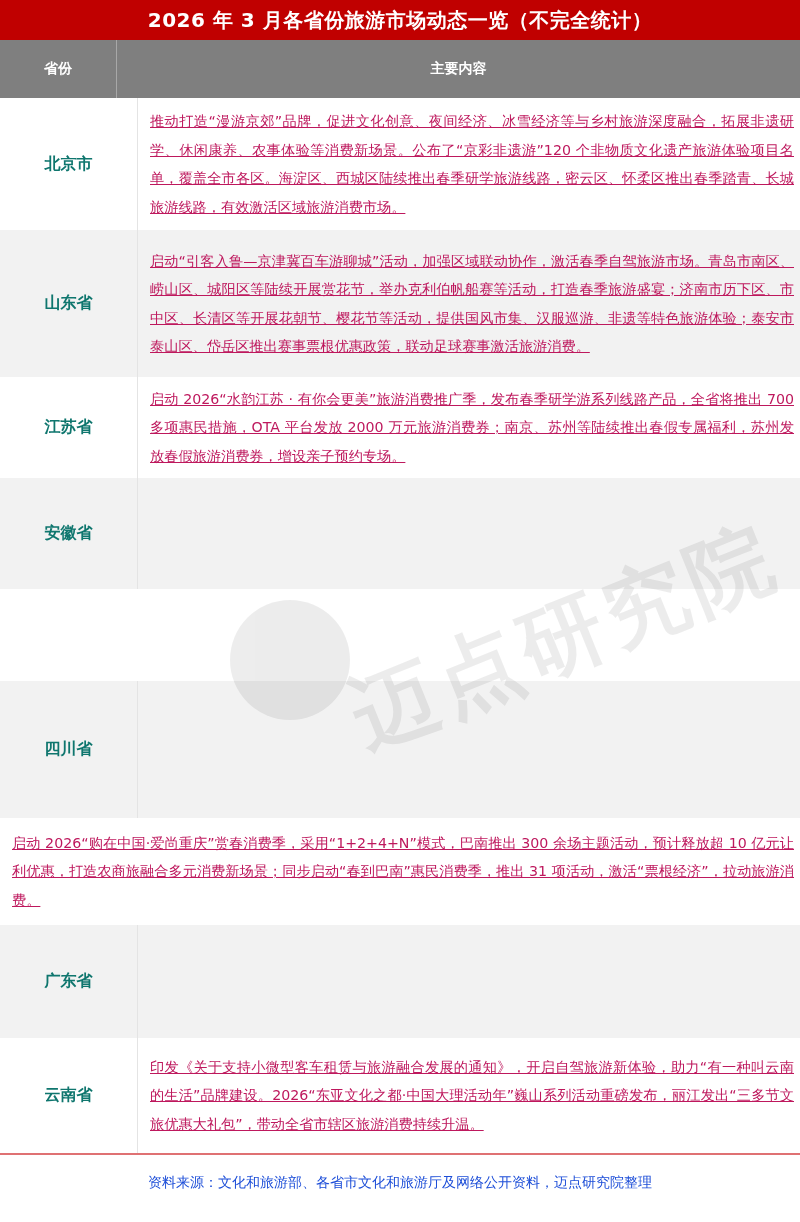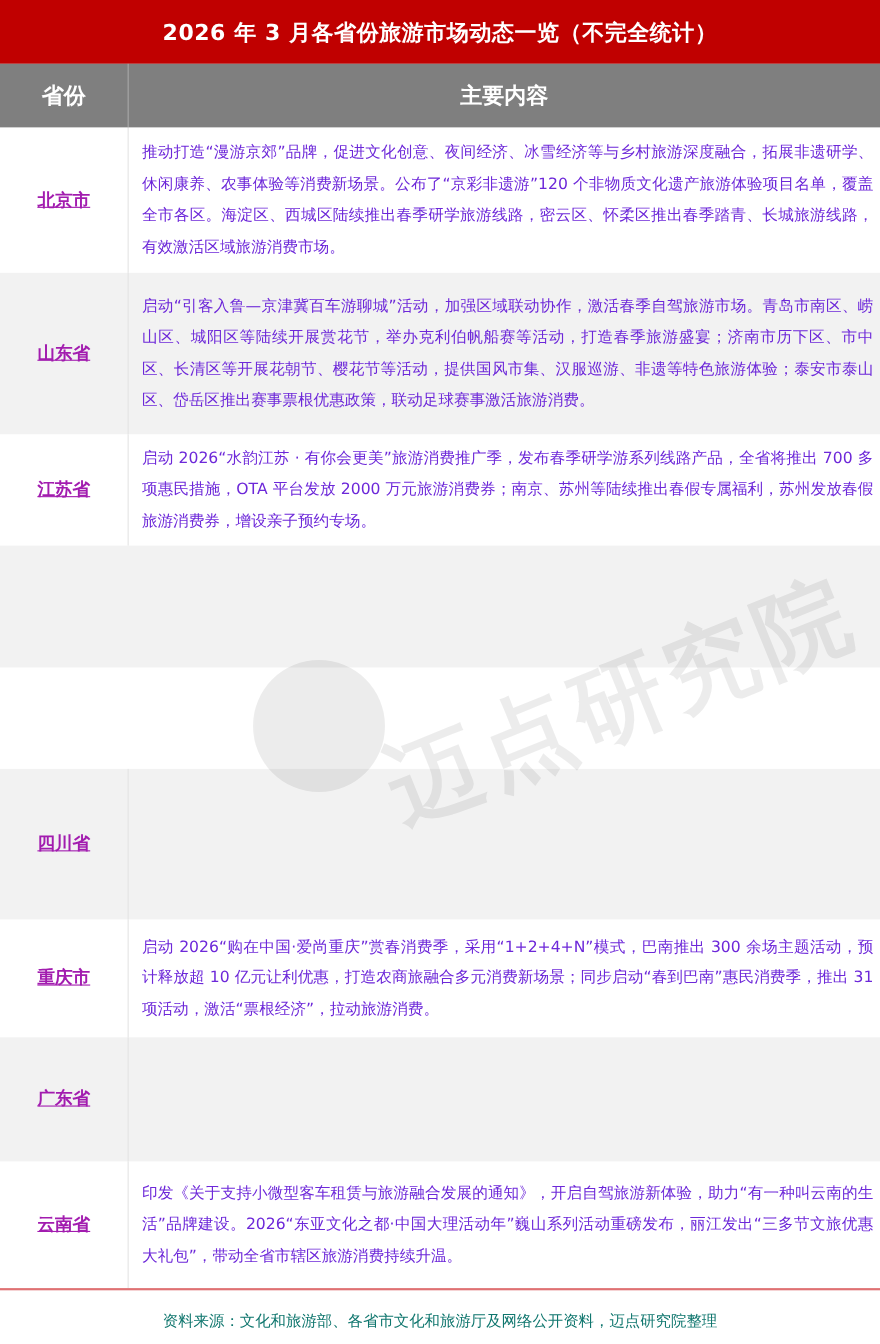--- a/index.html
+++ b/index.html
@@ -2,50 +2,50 @@
 <html><head>
 <meta charset="utf-8">
 <style>
   html, body { margin: 0; padding: 0; }
   body {
     width: 800px; height: 1222px; background: #ffffff; overflow: hidden;
     font-family: "DejaVu Sans", "Liberation Sans", sans-serif;
     position: relative;
   }
   .title-bar {
-    height: 58px; background: #c00000; color: #ffffff;
+    height: 40px; background: #c00000; color: #ffffff;
     display: flex; align-items: center; justify-content: center;
     font-size: 20px; font-weight: bold; letter-spacing: 0.5px;
   }
   .head-row {
     height: 58px; background: #7f7f7f; color: #ffffff; display: flex;
-    font-size: 20px; font-weight: bold;
+    font-size: 14px; font-weight: bold;
   }
   .head-row .c1 {
     width: 117px; display: flex; align-items: center; justify-content: center;
     border-right: 1px solid #a8a8a8; box-sizing: border-box;
   }
   .head-row .c2 { flex: 1; display: flex; align-items: center; justify-content: center; }
   .row { display: flex; box-sizing: border-box; }
   .row.odd { background: #ffffff; }
   .row.even { background: #f2f2f2; }
   .row .prov {
-    width: 117px; flex-shrink: 0; display: flex; align-items: center; justify-content: center;
-    color: #a21caf; font-weight: bold; font-size: 16px;
-    border-right: 1px solid #e4e4e4; box-sizing: border-box; text-decoration: underline;
+    width: 138px; flex-shrink: 0; display: flex; align-items: center; justify-content: center;
+    color: #0f766e; font-weight: bold; font-size: 16px;
+    border-right: 1px solid #e4e4e4; box-sizing: border-box;
   }
   .row .content {
     flex: 1; padding: 8px 6px 8px 12px; box-sizing: border-box;
-    font-size: 14.2px; line-height: 28.5px; color: #6d28d9;
-    display: flex; align-items: center; text-align: justify;
+    font-size: 14.2px; line-height: 28.5px; color: #be185d;
+    display: flex; align-items: center; text-align: justify; text-decoration: underline;
   }
   .footer-line { height: 2px; background: #d9585a; opacity: 0.85; }
   .footer {
     height: 56px; display: flex; align-items: center; justify-content: center;
-    font-size: 14px; color: #0f766e;
+    font-size: 14px; color: #1d4ed8;
   }
   .watermark {
     position: absolute; left: 230px; top: 560px; width: 420px; height: 170px;
     pointer-events: none; opacity: 0.07;
   }
   .watermark .wm-text {
     position: absolute; left: 110px; top: 20px; font-size: 84px; font-weight: bold;
     color: #000; transform: rotate(-22deg); letter-spacing: 6px;
     font-family: "DejaVu Sans", sans-serif; white-space: nowrap;
   }
@@ -71,28 +71,28 @@
   </div>
   <div class="row even" style="height:147px">
     <div class="prov">山东省</div>
     <div class="content">启动“引客入鲁—京津冀百车游聊城”活动，加强区域联动协作，激活春季自驾旅游市场。青岛市南区、崂山区、城阳区等陆续开展赏花节，举办克利伯帆船赛等活动，打造春季旅游盛宴；济南市历下区、市中区、长清区等开展花朝节、樱花节等活动，提供国风市集、汉服巡游、非遗等特色旅游体验；泰安市泰山区、岱岳区推出赛事票根优惠政策，联动足球赛事激活旅游消费。</div>
   </div>
   <div class="row odd" style="height:101px">
     <div class="prov">江苏省</div>
     <div class="content">启动 2026“水韵江苏 · 有你会更美”旅游消费推广季，发布春季研学游系列线路产品，全省将推出 700 多项惠民措施，OTA 平台发放 2000 万元旅游消费券；南京、苏州等陆续推出春假专属福利，苏州发放春假旅游消费券，增设亲子预约专场。</div>
   </div>
   <div class="row even" style="height:111px">
+    <div class="prov">安徽省</div>
   </div>
   <div class="row odd" style="height:92px">
   </div>
   <div class="row even" style="height:137px">
     <div class="prov">四川省</div>
   </div>
   <div class="row odd" style="height:107px">
-    <div class="prov">重庆市</div>
     <div class="content">启动 2026“购在中国·爱尚重庆”赏春消费季，采用“1+2+4+N”模式，巴南推出 300 余场主题活动，预计释放超 10 亿元让利优惠，打造农商旅融合多元消费新场景；同步启动“春到巴南”惠民消费季，推出 31 项活动，激活“票根经济”，拉动旅游消费。</div>
   </div>
   <div class="row even" style="height:113px">
     <div class="prov">广东省</div>
   </div>
   <div class="row odd" style="height:115px">
     <div class="prov">云南省</div>
     <div class="content">印发《关于支持小微型客车租赁与旅游融合发展的通知》，开启自驾旅游新体验，助力“有一种叫云南的生活”品牌建设。2026“东亚文化之都·中国大理活动年”巍山系列活动重磅发布，丽江发出“三多节文旅优惠大礼包”，带动全省市辖区旅游消费持续升温。</div>
   </div>
 </div>

